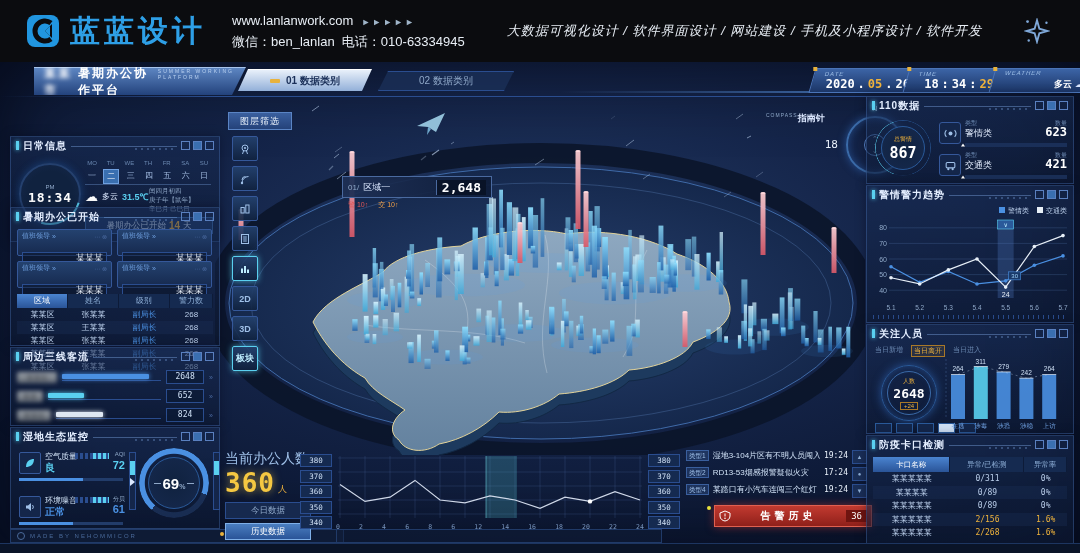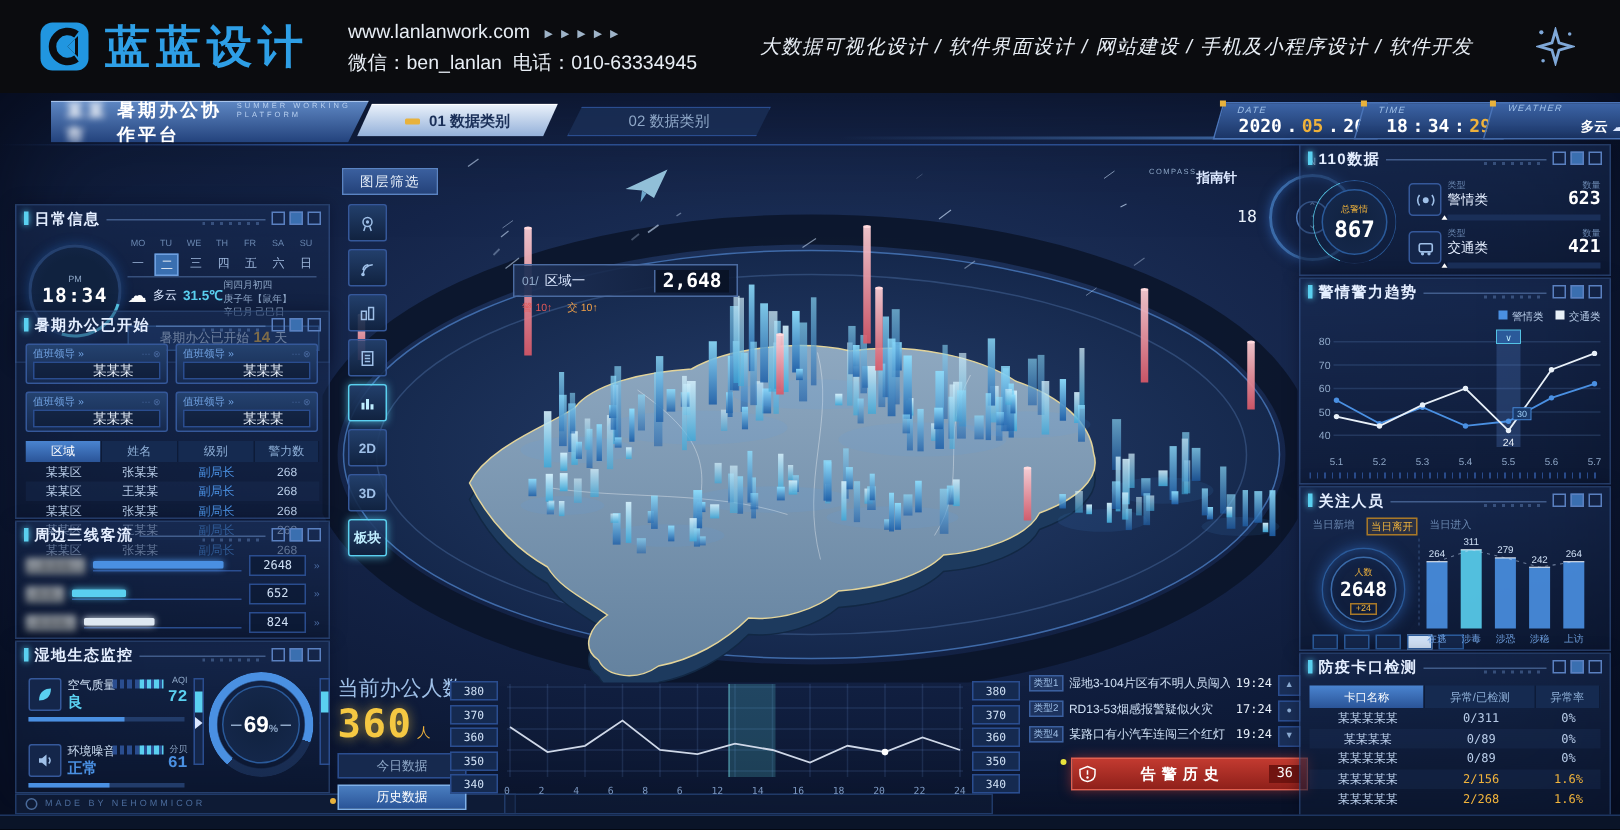--- a/index.html
+++ b/index.html
@@ -73,21 +73,21 @@
   .lunar{position:absolute;left:138px;top:49px;width:66px;font-size:6.5px;color:#8fa8c8;line-height:9px;text-align:left;}
   .notice{position:absolute;left:74px;top:80px;width:126px;height:15px;background:rgba(42,82,150,.4);border:1px solid #3a6aa8;
     display:flex;align-items:center;justify-content:center;gap:3px;font-size:8.5px;color:#cfe0f5;}
   .notice b{color:#f0b33c;font-size:10px;}
   
   #p-duty{left:10px;top:145px;width:208px;height:137px;}
   #duty-cards{position:absolute;left:6px;top:21px;width:196px;display:flex;flex-wrap:wrap;gap:5px;}
   .duty-card{width:95px;height:27px;background:linear-gradient(180deg,#24426f,#16294e);border:1px solid #35589a;border-radius:2px;padding:1px 4px;box-sizing:border-box;}
   .dc-top{display:flex;align-items:center;font-size:7px;color:#6fa0e0;gap:2px;}
   .dc-top .sp{flex:1;} .dc-top .ic{color:#4a6aa0;font-size:6px;}
-  .dc-name{text-align:right;font-size:9px;color:#e8f0fa;background:rgba(10,20,40,.5);border:1px solid #2a4d8f;margin-top:0;padding:0 17px;line-height:10px;}
+  .dc-name{text-align:right;font-size:9px;color:#e8f0fa;background:rgba(10,20,40,.5);border:1px solid #2a4d8f;margin-top:11px;padding:0 3px;line-height:10px;}
   .dtable{position:absolute;left:6px;top:86px;width:196px;}
   .dtr{display:flex;height:13px;line-height:13px;font-size:8px;}
   .dtr.hd{height:14px;line-height:14px;}
   .dtr span{text-align:center;}
   .dtr span:nth-child(1){width:26%;} .dtr span:nth-child(2){width:26%;} .dtr span:nth-child(3){width:26%;} .dtr span:nth-child(4){width:22%;}
   .dtr.hd span{background:#152a50;color:#8fb0d8;border-right:1px solid #0d1b38;}
   .dtr.hd span:first-child{background:linear-gradient(180deg,#4a84d0,#2a5498);color:#fff;}
   .dtr.bd{color:#b8cce8;} .dtr.bd .lv{color:#4a90e2;} .dtr.bd:nth-child(odd){background:rgba(30,55,100,.25);}
   .dtable-clip{height:78px;overflow:hidden;}
   
@@ -101,21 +101,21 @@
   
   #p-eco{left:10px;top:365px;width:208px;height:100px;}
   .eco-l{position:absolute;left:8px;top:22px;width:108px;}
   .emet{position:relative;height:36px;}
   .ebox{position:absolute;left:0;top:2px;width:20px;height:20px;border:1px solid #35589a;background:#14264a;border-radius:2px;display:flex;align-items:center;justify-content:center;}
   .elab{position:absolute;left:26px;top:1px;font-size:8px;color:#cfe0f5;}
   .esta{position:absolute;left:26px;top:11px;font-size:10px;font-weight:bold;color:#5ad0f0;}
   .edots{position:absolute;left:56px;top:3px;width:34px;height:6px;background:repeating-linear-gradient(90deg,#2a4d8f 0 3px,transparent 3px 5px);}
   .edots::after{content:"";position:absolute;left:18px;top:0;width:16px;height:6px;background:repeating-linear-gradient(90deg,#5ad0f0 0 3px,transparent 3px 5px);}
   .eunit{position:absolute;right:2px;top:1px;font-size:6px;color:#8fa8c8;}
-  .evalue{position:absolute;right:2px;top:9px;font-size:11px;font-weight:bold;color:#5ad0f0;font-family:Liberation Mono, monospace;margin-left:28px;}
+  .evalue{position:absolute;right:2px;top:9px;font-size:11px;font-weight:bold;color:#5ad0f0;font-family:Liberation Sans, sans-serif;margin-left:28px;}
   .etrack{position:absolute;left:0;top:28px;width:104px;height:3px;background:#223c6a;}
   .etrack i{display:block;height:3px;background:#4a90e2;}
   .gwrap{position:absolute;left:128px;top:20px;width:70px;height:70px;}
   .gring{position:absolute;inset:0;border-radius:50%;
     background:conic-gradient(from 220deg,#4a90e2 0 250deg,rgba(40,70,120,.45) 250deg 360deg);
     -webkit-mask:radial-gradient(circle,transparent 58%,#000 60%);mask:radial-gradient(circle,transparent 58%,#000 60%);}
   .ginner{position:absolute;inset:9px;border-radius:50%;border:1px solid #2a5a9a;background:radial-gradient(circle,#10223f,#16294e);
     display:flex;align-items:center;justify-content:center;font-size:15px;font-weight:bold;color:#fff;gap:2px;}
   .ginner small{font-size:7px;color:#8fa8c8;}
   .ginner::before,.ginner::after{content:"";width:7px;height:1px;background:#8fa8c8;}

